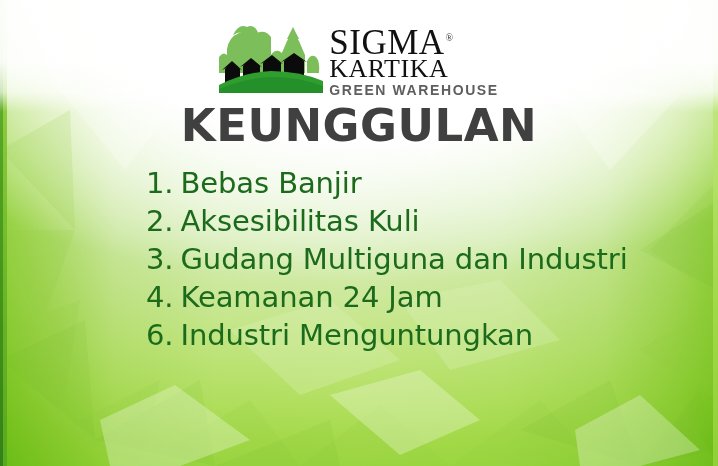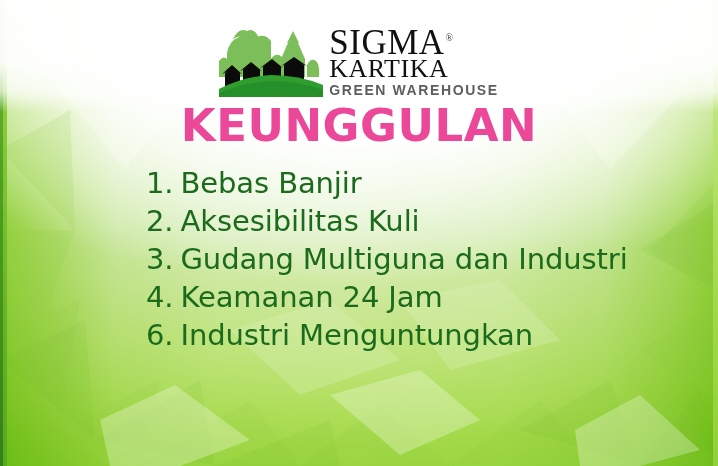--- a/index.html
+++ b/index.html
@@ -99,21 +99,21 @@
     height: 100%;
   }
 
   
   .logo {
     position: absolute;
     left: 0; right: 0;
     top: 17px;
     display: flex;
     justify-content: center;
-    align-items: flex-end;
+    align-items: center;
     gap: 6px;
   }
   .logo-mark {
     width: 104px;
     height: 72px;
     flex: 0 0 auto;
   }
   .logo-mark svg { display: block; width: 100%; height: 100%; }
 
   .logo-words {
@@ -160,21 +160,21 @@
   
   .title {
     position: absolute;
     left: 0; right: 0;
     top: 103px;
     text-align: center;
     font-family: "DejaVu Sans", sans-serif;
     font-weight: bold;
     font-size: 45px;
     letter-spacing: 0.5px;
-    color: #ec4899;
+    color: #404040;
     line-height: 1;
   }
 
   
   .list {
     position: absolute;
     left: 146px;
     top: 164px;
     right: 39px;
     margin: 0;

